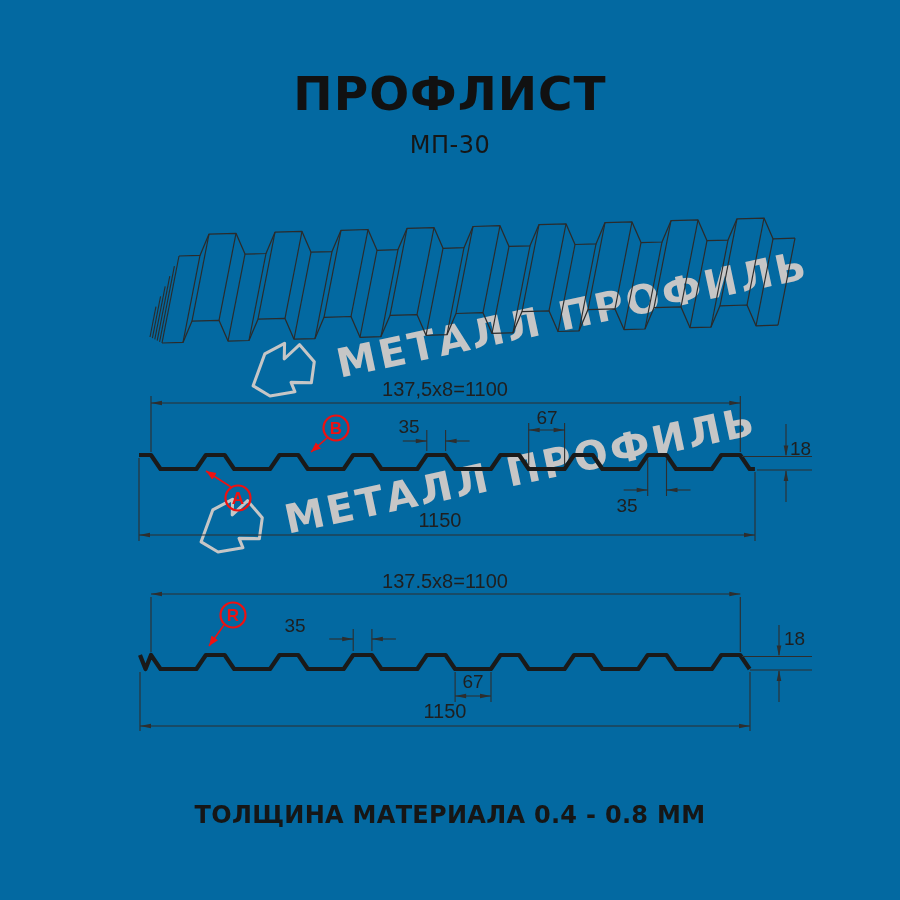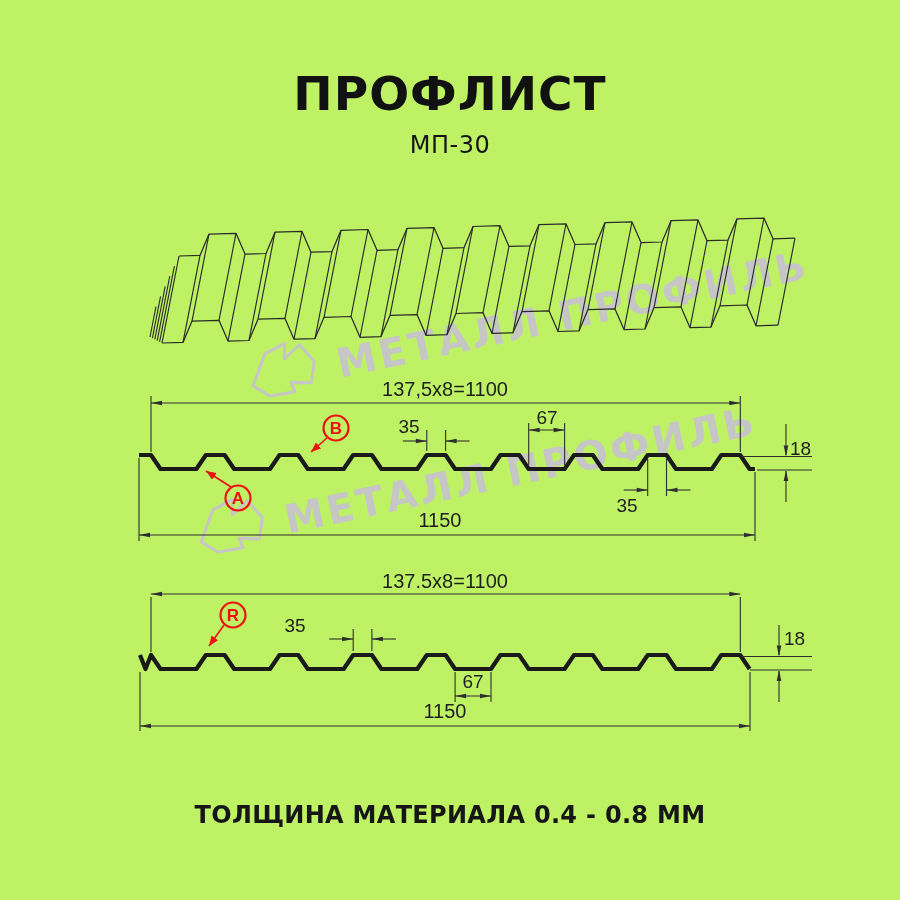--- a/index.html
+++ b/index.html
@@ -1,16 +1,16 @@
 <!DOCTYPE html>
 <html><head>
 <meta charset="utf-8">
 <style>
   html,body{margin:0;padding:0;background:#ffffff;}
-  .canvas{position:relative;width:900px;height:900px;background:#bef264;overflow:hidden;
+  .canvas{position:relative;width:900px;height:900px;background:#0369a1;overflow:hidden;
           font-family:"DejaVu Sans","Liberation Sans",sans-serif;}
   .title{position:absolute;left:0;right:0;top:66px;text-align:center;
          font-size:47px;font-weight:700;letter-spacing:1px;color:#111;}
   .subtitle{position:absolute;left:0;right:0;top:131px;text-align:center;
          font-size:24px;font-weight:400;letter-spacing:.5px;color:#161616;}
   .footer{position:absolute;left:0;right:0;top:801px;text-align:center;
          font-size:24px;font-weight:700;letter-spacing:.3px;color:#161616;}
   svg.draw{position:absolute;left:0;top:0;}
   .dim{font-family:"Liberation Sans",sans-serif;font-size:19px;fill:#1f1f1f;}
   .dim20{font-size:20px;}

